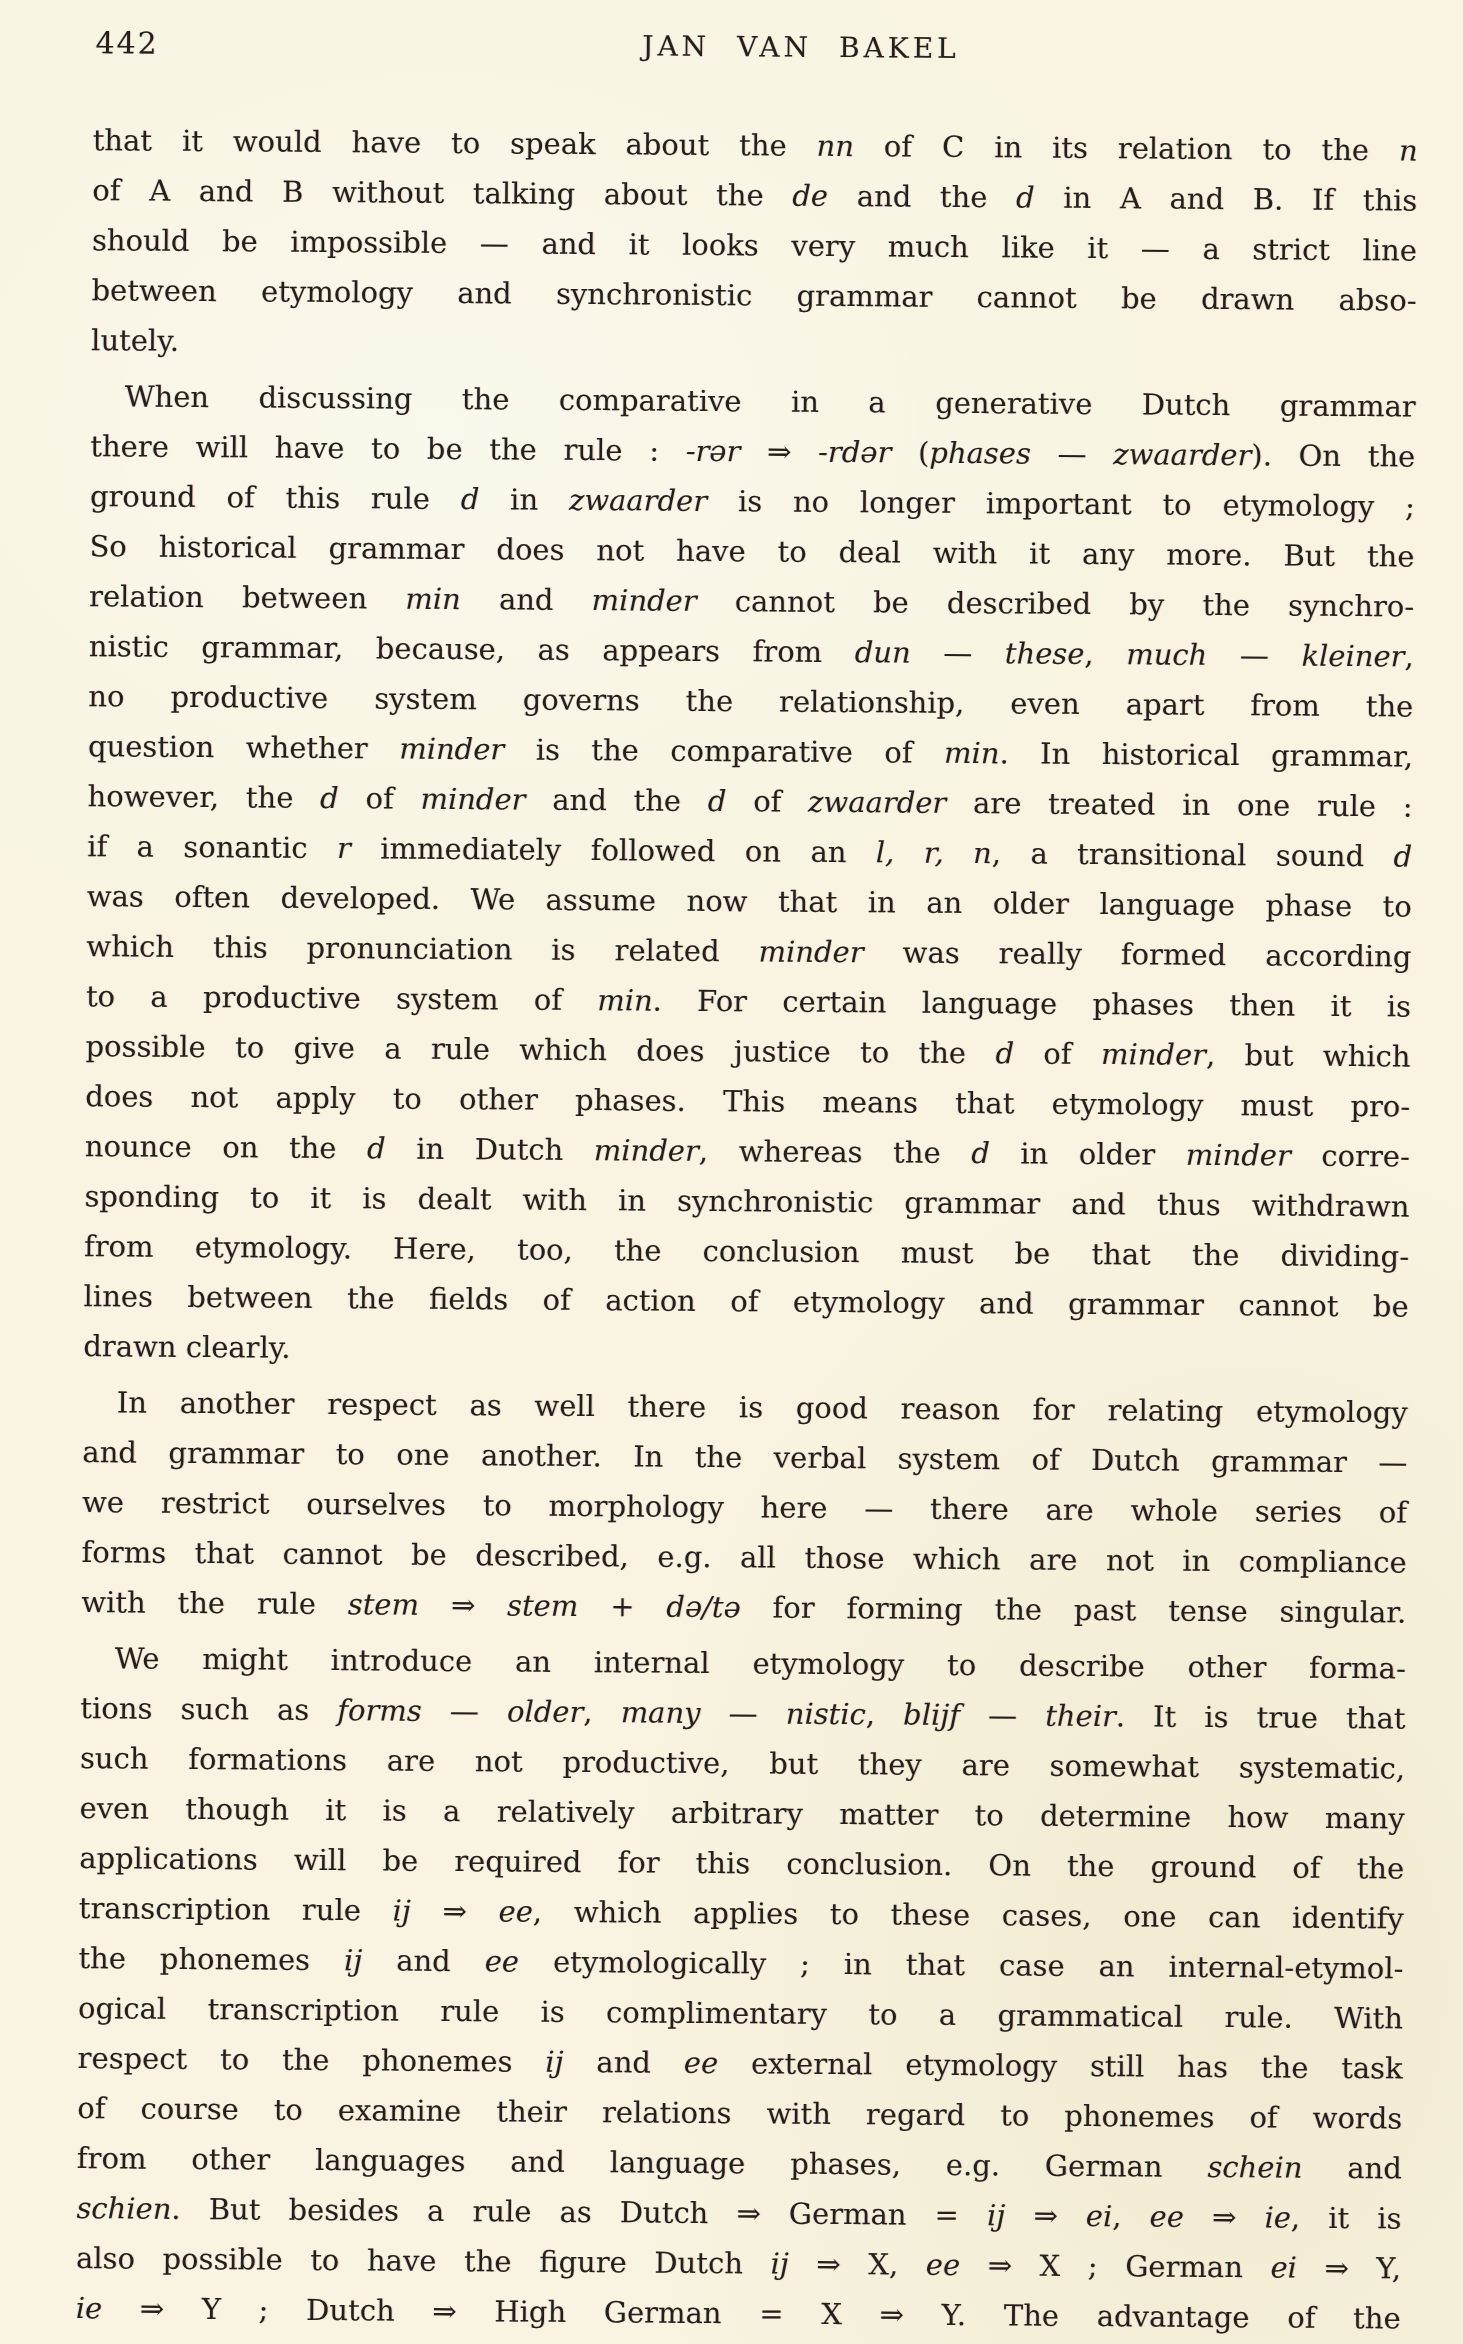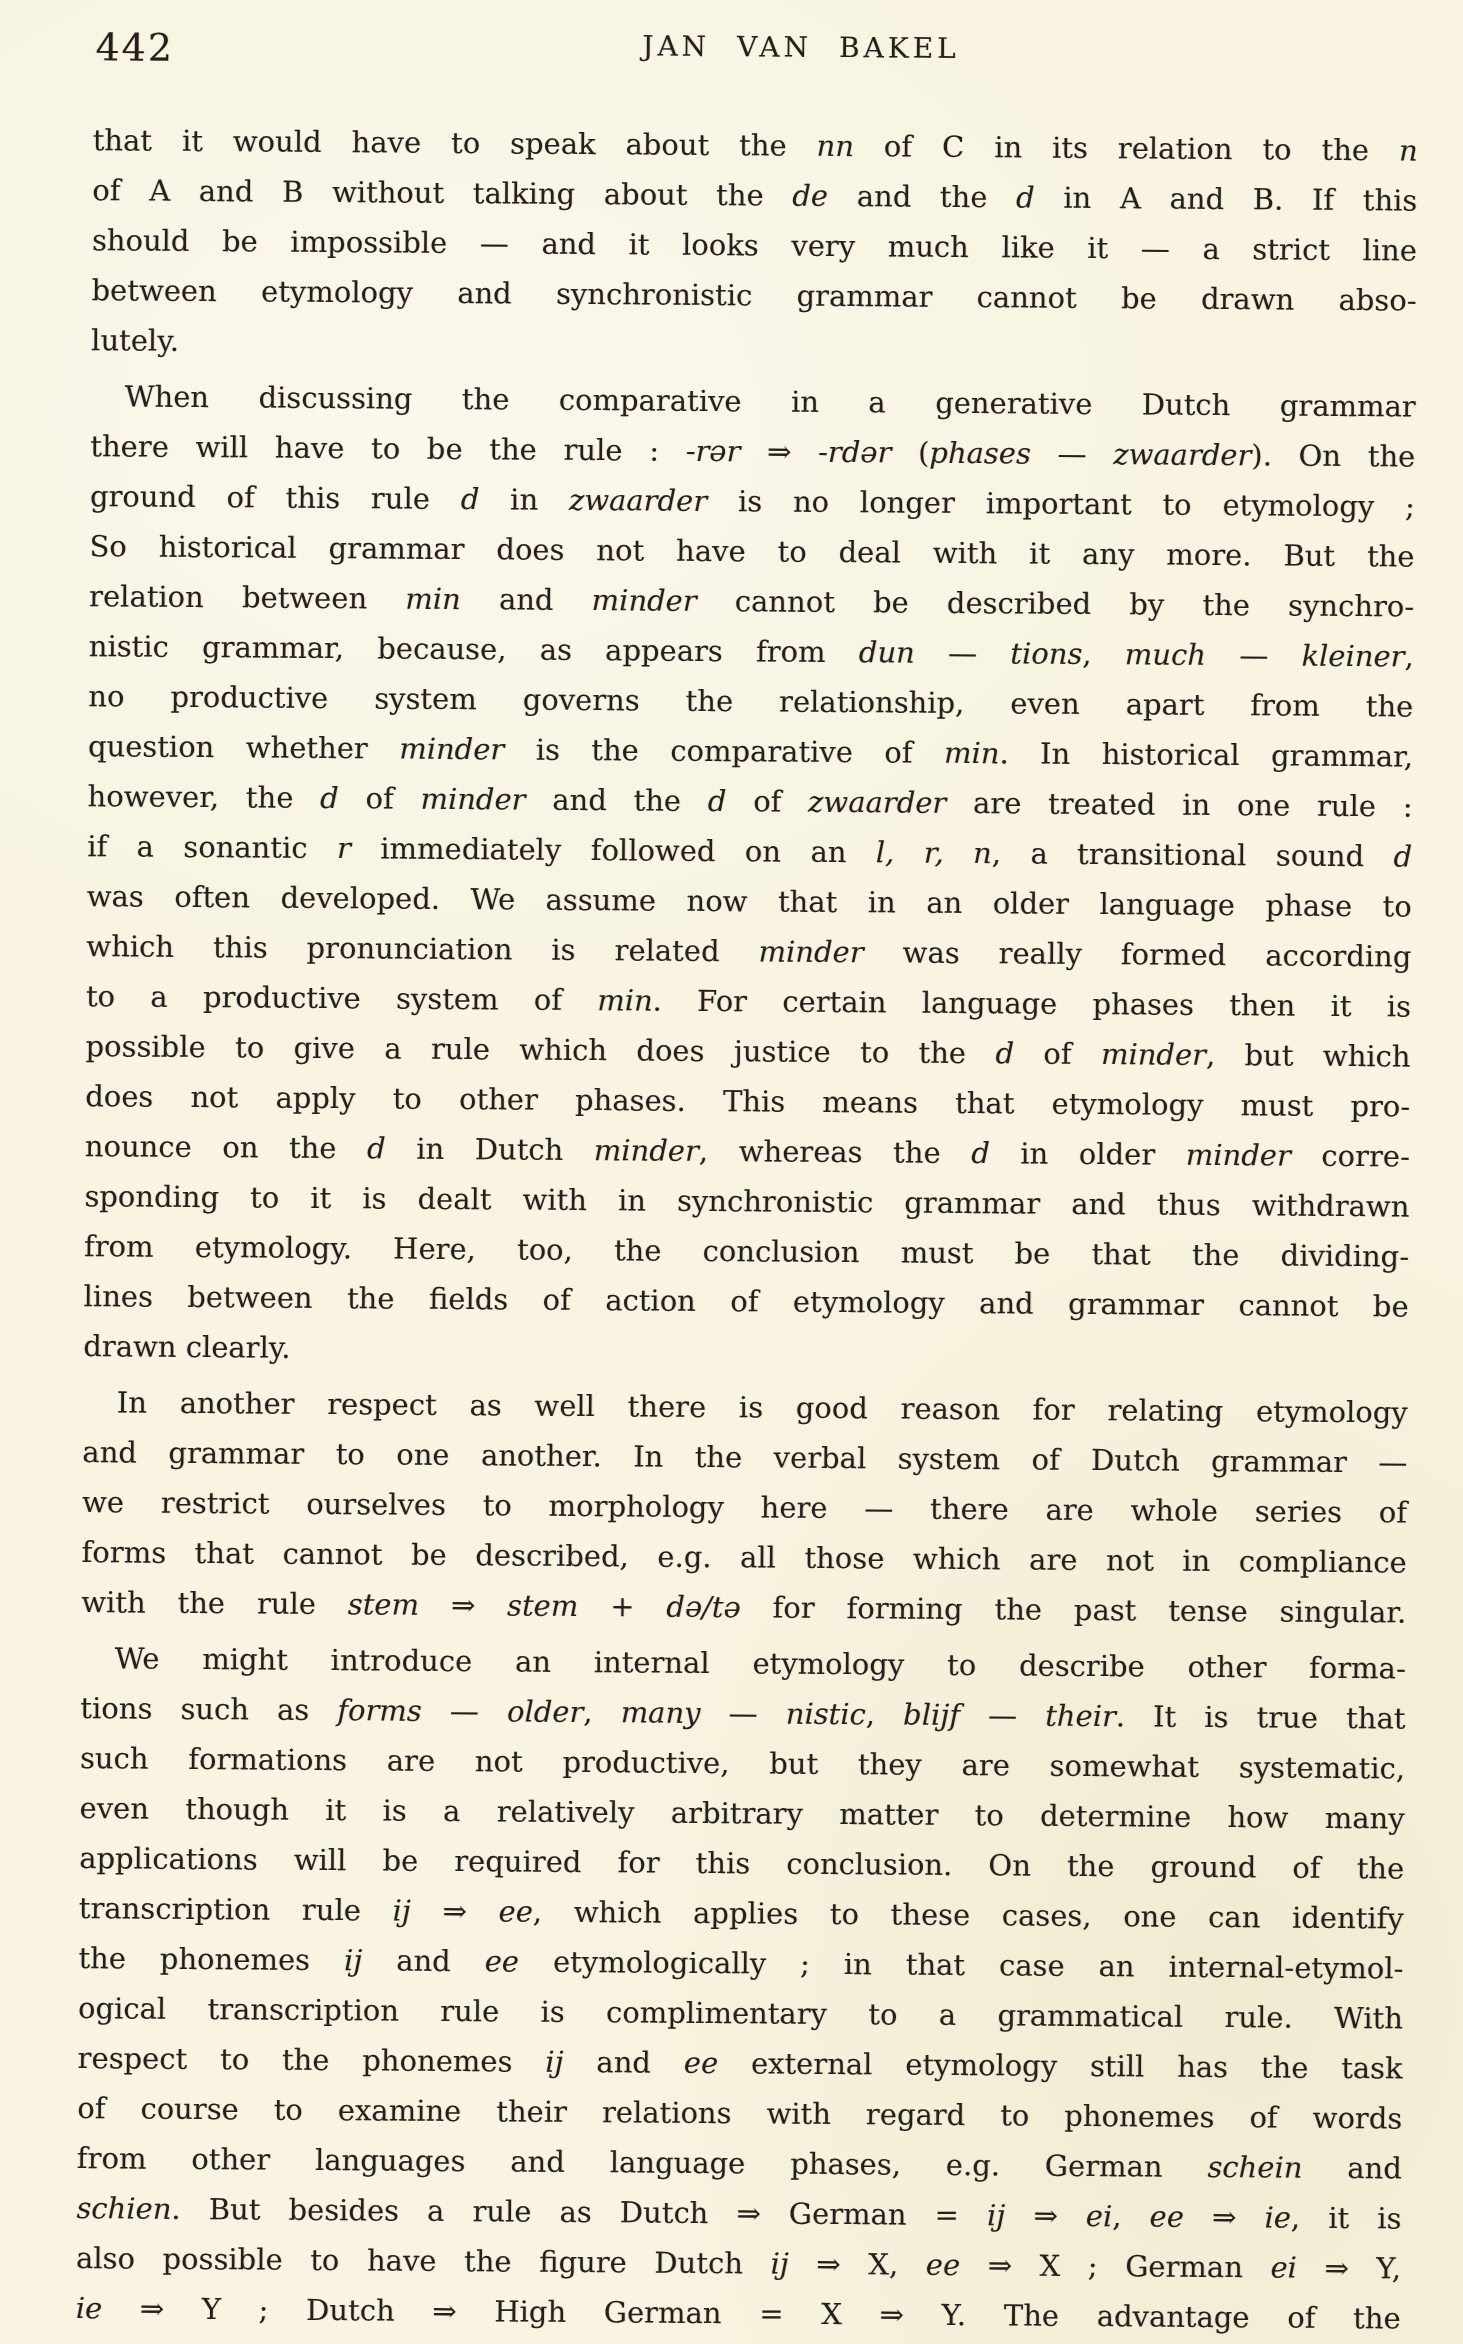--- a/index.html
+++ b/index.html
@@ -17,21 +17,21 @@
   }
   .tilt {
     position:absolute; left:85px; top:30px; width:1325px;
     transform:rotate(0.45deg);
     transform-origin:620px 1100px;
     text-shadow:0.8px 0 0 rgba(175,60,45,0.20), -0.8px 0 0 rgba(50,95,185,0.16);
   }
   .pagehead { position:relative; height:40px; }
   .pnum {
     position:absolute; left:2px; top:0;
-    font-size:38px; letter-spacing:2px;
+    font-size:30px; letter-spacing:2px;
   }
   .rtitle {
     display:block; text-align:center;
     padding-left:90px;
     font-size:28px; letter-spacing:4px; word-spacing:14px;
   }
   .textblock { margin-top:50px; font-size:29px; }
   .para { margin:0; }
   .para + .para { margin-top:6px; }
   .line {
@@ -60,21 +60,21 @@
           <div class="line"><span>should be impossible — and it looks very much like it — a strict line</span></div>
           <div class="line"><span>between etymology and synchronistic grammar cannot be drawn abso-</span></div>
           <div class="line noj"><span>lutely.</span></div>
         </div>
         <div class="para">
           <div class="line first"><span>When discussing the comparative in a generative Dutch grammar</span></div>
           <div class="line"><span>there will have to be the rule : </span><i>-rər</i><span> ⇒ </span><i>-rdər</i><span> (</span><i>phases</i><span> — </span><i>zwaarder</i><span>). On the</span></div>
           <div class="line"><span>ground of this rule </span><i>d</i><span> in </span><i>zwaarder</i><span> is no longer important to etymology ;</span></div>
           <div class="line"><span>So historical grammar does not have to deal with it any more. But the</span></div>
           <div class="line"><span>relation between </span><i>min</i><span> and </span><i>minder</i><span> cannot be described by the synchro-</span></div>
-          <div class="line"><span>nistic grammar, because, as appears from </span><i>dun</i><span> — </span><i>tions</i><span>, </span><i>much</i><span> — </span><i>kleiner</i><span>,</span></div>
+          <div class="line"><span>nistic grammar, because, as appears from </span><i>dun</i><span> — </span><i>these</i><span>, </span><i>much</i><span> — </span><i>kleiner</i><span>,</span></div>
           <div class="line"><span>no productive system governs the relationship, even apart from the</span></div>
           <div class="line"><span>question whether </span><i>minder</i><span> is the comparative of </span><i>min</i><span>. In historical grammar,</span></div>
           <div class="line"><span>however, the </span><i>d</i><span> of </span><i>minder</i><span> and the </span><i>d</i><span> of </span><i>zwaarder</i><span> are treated in one rule :</span></div>
           <div class="line"><span>if a sonantic </span><i>r</i><span> immediately followed on an </span><i>l, r, n</i><span>, a transitional sound </span><i>d</i></div>
           <div class="line"><span>was often developed. We assume now that in an older language phase to</span></div>
           <div class="line"><span>which this pronunciation is related </span><i>minder</i><span> was really formed according</span></div>
           <div class="line"><span>to a productive system of </span><i>min</i><span>. For certain language phases then it is</span></div>
           <div class="line"><span>possible to give a rule which does justice to the </span><i>d</i><span> of </span><i>minder</i><span>, but which</span></div>
           <div class="line"><span>does not apply to other phases. This means that etymology must pro-</span></div>
           <div class="line"><span>nounce on the </span><i>d</i><span> in Dutch </span><i>minder</i><span>, whereas the </span><i>d</i><span> in older </span><i>minder</i><span> corre-</span></div>

